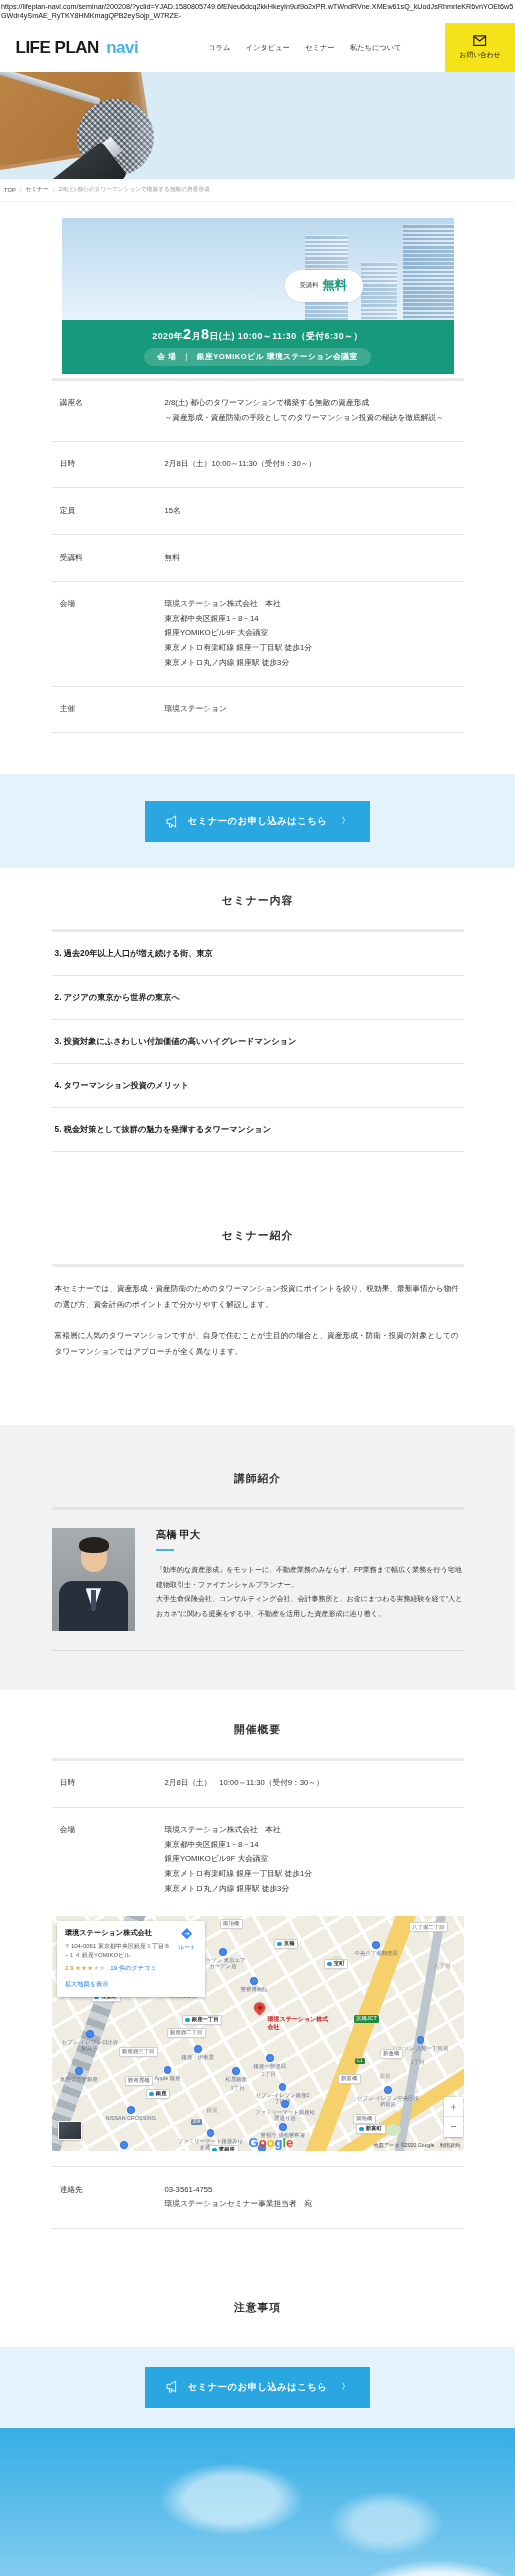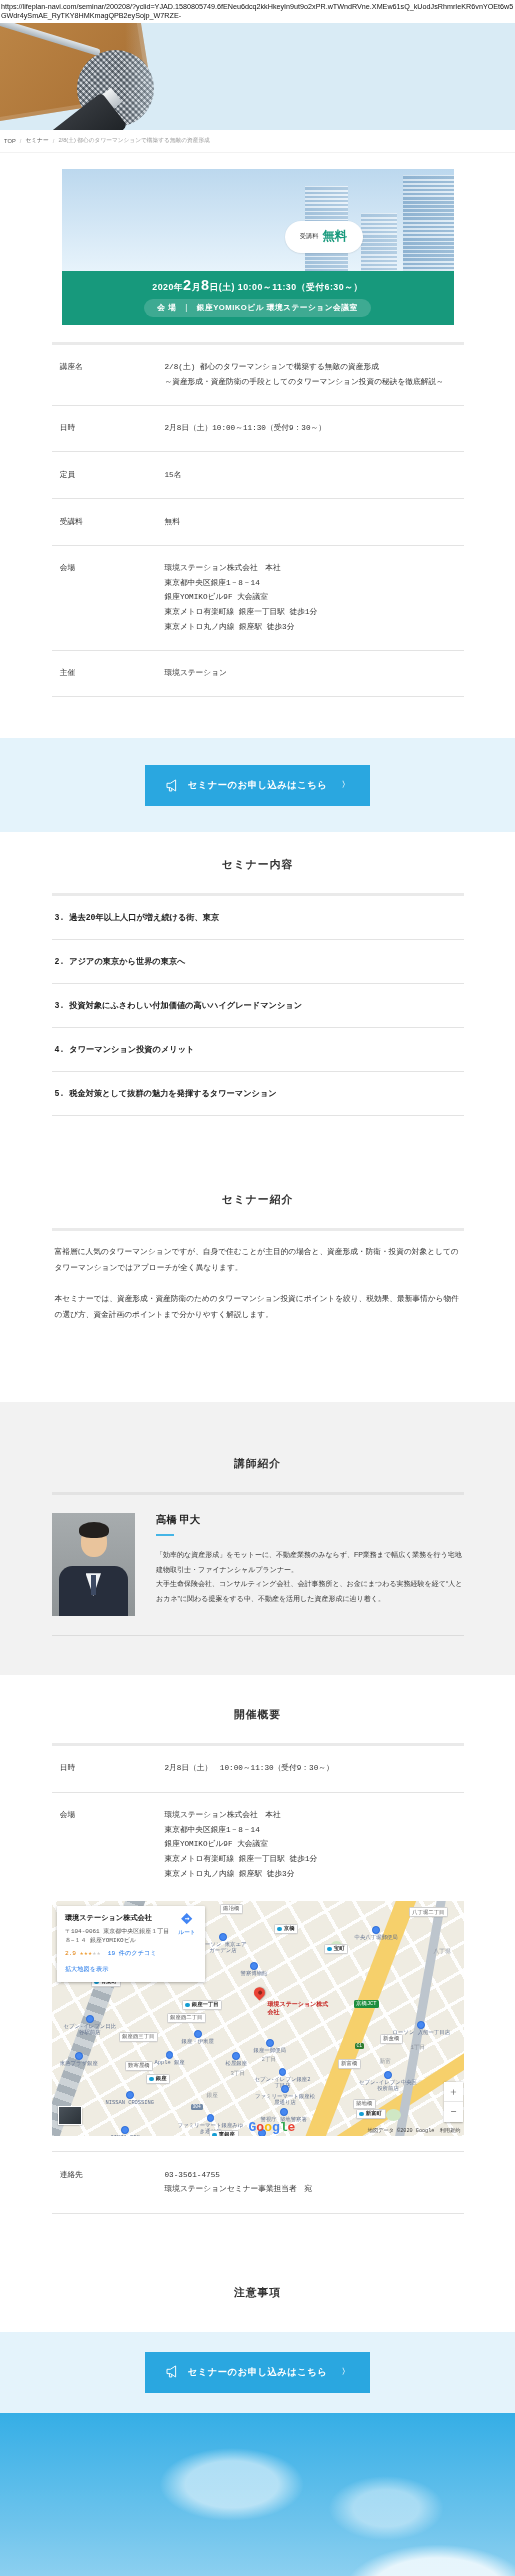--- a/index.html
+++ b/index.html
@@ -55,41 +55,41 @@
   .b-badge .fl{font-size:6.2px;color:#333;}
   .b-badge .fv{font-size:12.4px;font-weight:700;color:#17997c;}
   .b-green{height:54px;background:#17997c;text-align:center;color:#fff;padding-top:6.7px;}
   .b-date{font-weight:700;font-size:8.8px;letter-spacing:0.5px;}
   .b-date .big{font-size:14.4px;}
   .b-venue{display:inline-block;margin-top:4.6px;background:rgba(255,255,255,.17);border-radius:10.3px;padding:4.1px 13.4px;font-size:7.7px;font-weight:700;letter-spacing:0.5px;}
   .b-venue .vsep{margin:0 6.2px;opacity:.8;}
 
   
   .sh{margin:26px auto 20.6px;text-align:center;font-size:10.8px;font-weight:600;letter-spacing:1px;color:#333;}
-  .tbl{width:412px;margin:17px auto;border-top:3.6px solid #eaeaea;font-family:Liberation Mono, monospace;}
+  .tbl{width:412px;margin:4px auto;border-top:3.6px solid #eaeaea;}
   .row{display:flex;border-bottom:0.5px solid #e3e3e3;padding:15.5px 0;}
   .row .lbl{width:113px;padding-left:8.2px;font-size:7.7px;color:#333;flex:none;line-height:1.9;}
   .row .val{flex:1;font-size:7.7px;line-height:1.9;color:#333;padding-right:5.2px;}
   .row.block{display:block;}
   .row.block .flexpart{display:flex;}
   .litem{border-bottom:0.5px solid #e3e3e3;padding:16px 3.1px;font-size:8.2px;font-weight:600;color:#222;}
   .paras{padding:14.4px 3.1px 46px;}
   .paras p{font-size:7.7px;line-height:2.05;margin-bottom:15.5px;color:#333;}
 
   
   .cta-strip{background:#e4f3fb;display:flex;align-items:center;justify-content:center;}
   .cta-strip.s1{margin-top:41px;height:94px;}
   .cta-strip.s2{margin-top:32px;height:81px;}
   .cta-btn{width:225px;height:41px;background:#2aa7e0;border:0;color:#fff;font-size:9.3px;font-weight:700;display:flex;align-items:center;justify-content:center;gap:7.2px;cursor:pointer;letter-spacing:0.5px;font-family:inherit;}
   .cta-btn svg{width:15.5px;height:13.4px;}
   .cta-btn .chev{font-size:7.7px;margin-left:7.2px;opacity:.9;}
 
   
   .gray{background:#f2f2f2;margin-top:0;padding:39px 0;}
-  .gray .sh{margin-top:16px;}
+  .gray .sh{margin-top:8px;}
   .gray .inner{width:412px;margin:0 auto;}
   .gband{height:3.6px;background:#e3e3e3;}
   .profile{display:flex;gap:21.6px;margin-top:17.5px;}
   .lphoto{width:83px;height:103px;flex:none;position:relative;background:linear-gradient(180deg,#a7acae,#8f9496);overflow:hidden;}
   .lphoto .suit{position:absolute;left:7.2px;bottom:-4.1px;width:69px;height:54px;background:#272e3c;border-radius:13.4px 13.4px 0 0;}
   .lphoto .shirt{position:absolute;left:34px;bottom:19.6px;width:15.5px;height:23px;background:#f2f4f6;clip-path:polygon(0 0,100% 0,50% 100%);}
   .lphoto .tie{position:absolute;left:39px;bottom:20.6px;width:5.2px;height:20.6px;background:#3d4a63;}
   .lphoto .head{position:absolute;left:29px;top:14.4px;width:26px;height:30px;background:#e9c49c;border-radius:46%;}
   .lphoto .hair{position:absolute;left:27px;top:9.3px;width:30px;height:15.5px;background:#23201e;border-radius:50% 50% 40% 40%;}
   .lname{font-size:10.3px;font-weight:700;color:#222;}
@@ -157,20 +157,39 @@
     radial-gradient(82px 46px at 75% 40%, rgba(255,255,255,.45) 0 40%, rgba(255,255,255,0) 70%),
     linear-gradient(180deg,#35aee6 0%,#6cc3ec 45%,#b7e1f5 100%);}
 </style>
 </head>
 <body>
 
 <div class="page">
 
   <div class="urlbar">https://lifeplan-navi.com/seminar/200208/?yclid=YJAD.1580805749.6fENeu6dcq2kkHkeyIn9ut9o2xPR.wTWndRVne.XMEw61sQ_kUodJsRhmrIeKR6vnYOEt6w5GWdr4ySmAE_RyTKY8HMKmagQPB2eySojp_W7RZE-</div>
 
+  <header>
+    <div class="logo">
+      <span class="lb">LIFE PLAN</span>
+      <span class="ln">navi</span>
+    </div>
+    <nav class="hnav">
+      <a>コラム</a>
+      <a>インタビュー</a>
+      <a>セミナー</a>
+      <a>私たちについて</a>
+    </nav>
+    <button class="hcontact">
+      <svg viewBox="0 0 24 20" fill="none" stroke="currentColor" stroke-width="2">
+          <rect x="1.5" y="1.5" width="21" height="17"></rect>
+          <path d="M2 2.5l10 8 10-8"></path>
+        </svg>
+      <span>お問い合わせ</span>
+    </button>
+  </header>
 
   <section class="hero">
     <div class="hero-photo">
       <div class="ph-note"></div>
         <div class="ph-pen"></div>
         <div class="ph-michead"></div>
         <div class="ph-micband"></div>
         <div class="ph-michandle"></div>
         <div class="ph-fade"></div>
     </div>
@@ -260,22 +279,22 @@
     <div class="litem">3. 過去20年以上人口が増え続ける街、東京</div>
     <div class="litem">2. アジアの東京から世界の東京へ</div>
     <div class="litem">3. 投資対象にふさわしい付加価値の高いハイグレードマンション</div>
     <div class="litem">4. タワーマンション投資のメリット</div>
     <div class="litem">5. 税金対策として抜群の魅力を発揮するタワーマンション</div>
   </div>
 
   <h2 class="sh" style="margin-top:77px;">セミナー紹介</h2>
   <div class="tbl">
     <div class="paras">
+      <p>本セミナーでは、資産形成・資産防衛のためのタワーマンション投資にポイントを絞り、税効果、最新事情から物件の選び方、資金計画のポイントまで分かりやすく解説します。</p>
       <p>富裕層に人気のタワーマンションですが、自身で住むことが主目的の場合と、資産形成・防衛・投資の対象としてのタワーマンションではアプローチが全く異なります。</p>
-      <p>本セミナーでは、資産形成・資産防衛のためのタワーマンション投資にポイントを絞り、税効果、最新事情から物件の選び方、資金計画のポイントまで分かりやすく解説します。</p>
     </div>
   </div>
 
   <section class="gray">
     <h2 class="sh">講師紹介</h2>
     <div class="inner">
       <div class="gband"></div>
       <div class="profile">
         <div class="lphoto">
           <div class="suit"></div>

